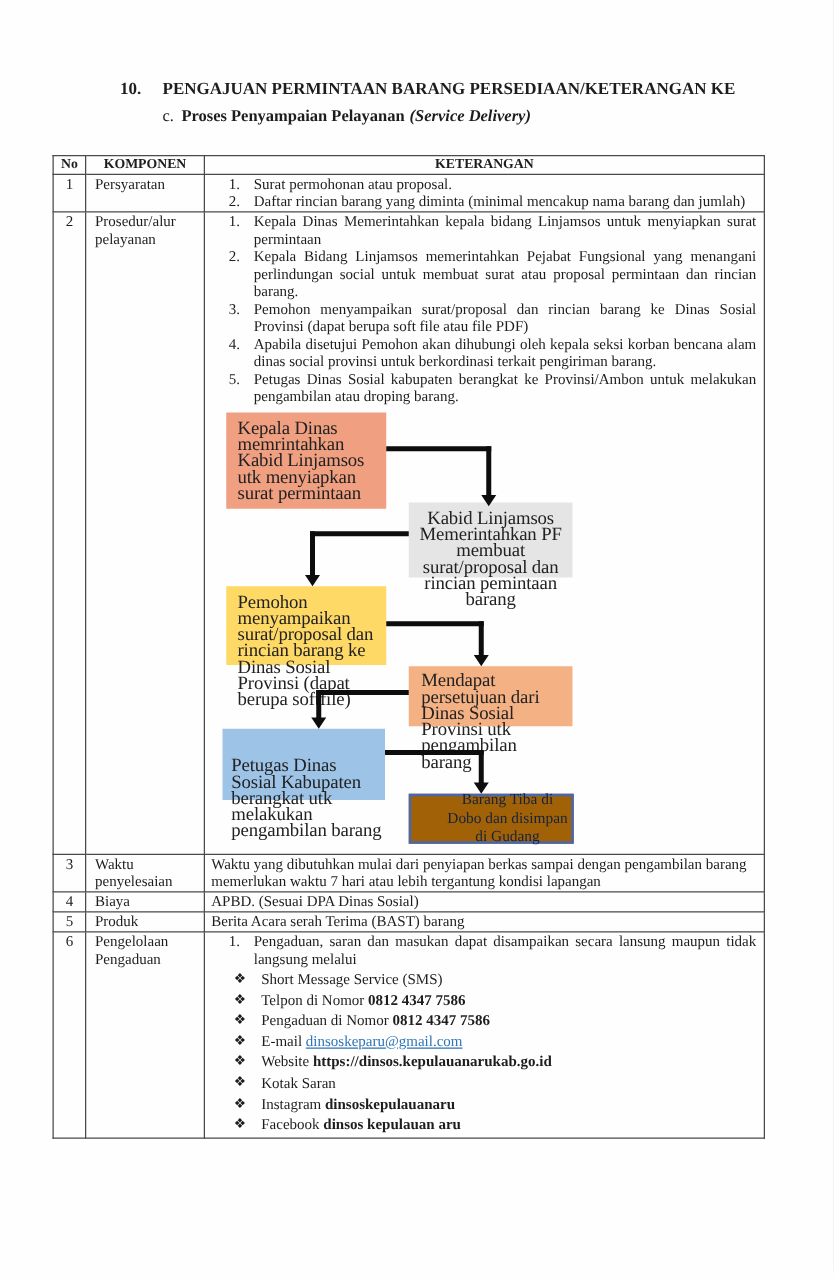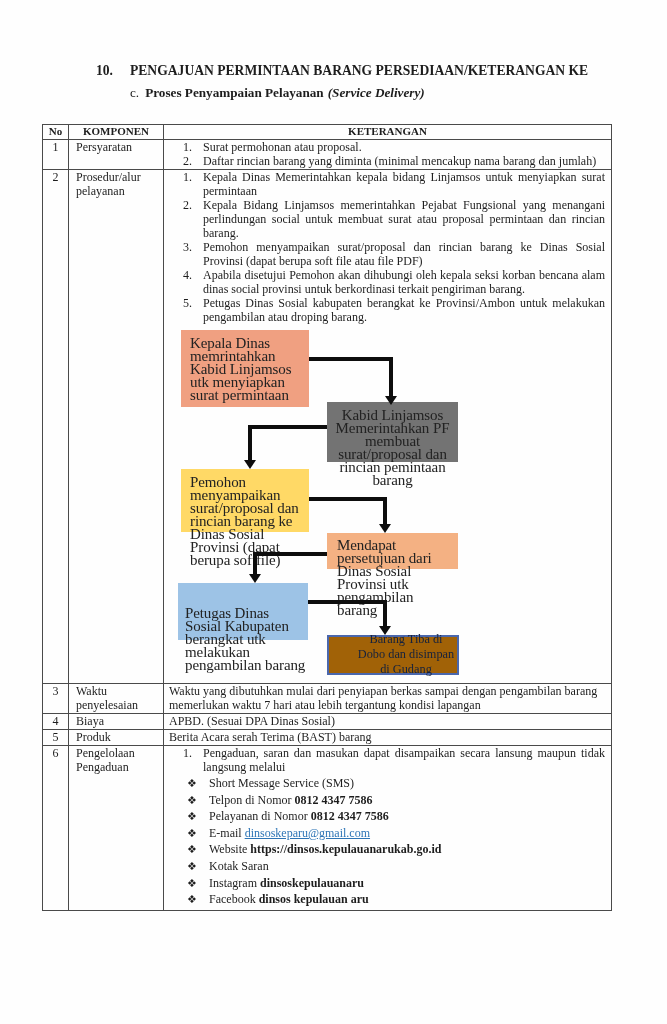--- a/index.html
+++ b/index.html
@@ -35,21 +35,21 @@
   .oitem .n { flex:0 0 20px; }
   .oitem .t { flex:1; text-align:justify; }
 
   
   td.flow-cell { position:relative; height:514px; }
   .node { position:absolute; font-size:15px; line-height:13px;
           letter-spacing:-0.1px; padding:7px 4px 4px 9px; color:#222; }
   .n1 { left:17px;  top:160px; width:128px; height:77px; }
   .n2 { left:163px; top:232px; width:131px; height:60px; text-align:center; padding:7px 3px 4px 3px; }
   .n3 { left:17px;  top:299px; width:128px; height:63px; }
-  .n4 { left:163px; top:363px; width:131px; height:36px; padding:6px 4px 4px 10px; }
+  .n4 { left:163px; top:363px; width:131px; height:48px; padding:6px 4px 4px 10px; }
   .n5 { left:14px;  top:413px; width:130px; height:57px; padding:24px 2px 4px 7px; }
   .n6 { left:163px; top:465px; width:132px; height:40px; text-align:center;
         font-size:12.3px; line-height:15px; letter-spacing:0;
         display:flex; align-items:center; justify-content:center;
         border:2px solid #4a67ad; padding:2px; color:#16223d; }
   .bar { position:absolute; background:#0d0d0d; }
   .tri { position:absolute; width:0; height:0;
          border-left:6px solid transparent; border-right:6px solid transparent;
          border-top:9px solid #0d0d0d; }
   .a1h { left:145px; top:187px; width:84px; height:4px; }
@@ -145,21 +145,21 @@
             <span class="t">Apabila disetujui Pemohon akan dihubungi oleh kepala seksi korban bencana alam dinas social provinsi untuk berkordinasi terkait pengiriman barang.</span>
           </div>
           <div class="oitem">
             <span class="n">5.</span>
             <span class="t">Petugas Dinas Sosial kabupaten berangkat ke Provinsi/Ambon untuk melakukan pengambilan atau droping barang.</span>
           </div>
         </div>
 
         <div>
           <div class="node n1" style="background: rgb(240, 160, 129);">Kepala Dinas memrintahkan Kabid Linjamsos utk menyiapkan surat permintaan</div>
-          <div class="node n2" style="background: #737373;">Kabid Linjamsos Memerintahkan PF membuat surat/proposal dan rincian pemintaan barang</div>
+          <div class="node n2" style="background: #e5e5e5;">Kabid Linjamsos Memerintahkan PF membuat surat/proposal dan rincian pemintaan barang</div>
           <div class="node n3" style="background: rgb(255, 217, 102);">Pemohon menyampaikan surat/proposal dan rincian barang ke Dinas Sosial Provinsi (dapat berupa softfile)</div>
           <div class="node n4" style="background: rgb(244, 177, 131);">Mendapat persetujuan dari Dinas Sosial Provinsi utk pengambilan barang</div>
           <div class="node n5" style="background: rgb(157, 195, 230);">Petugas Dinas Sosial Kabupaten berangkat  utk melakukan pengambilan barang</div>
           <div class="node n6" style="background: #a16207; padding-left: 28px;">Barang Tiba di Dobo dan disimpan di Gudang</div>
 
           <div class="bar a1h"></div>
           <div class="bar a1v"></div>
           <div class="tri a1t"></div>
 
           <div class="bar a2h"></div>
@@ -213,21 +213,21 @@
           <div class="bullet">
             <span class="mk">❖</span>
             <span><span>Short Message Service (SMS)</span><b class="strong"></b></span>
           </div>
           <div class="bullet">
             <span class="mk">❖</span>
             <span><span>Telpon di Nomor </span><b class="strong">0812 4347 7586</b></span>
           </div>
           <div class="bullet">
             <span class="mk">❖</span>
-            <span><span>Pelayanan di Nomor </span><b class="strong">0812 4347 7586</b></span>
+            <span><span>Pengaduan di Nomor </span><b class="strong">0812 4347 7586</b></span>
           </div>
           <div class="bullet">
             <span class="mk">❖</span>
             <span><span>E-mail </span><a class="mail" href="#">dinsoskeparu@gmail.com</a></span>
           </div>
           <div class="bullet">
             <span class="mk">❖</span>
             <span><span>Website </span><b class="strong">https://dinsos.kepulauanarukab.go.id</b></span>
           </div>
           <div class="bullet">

